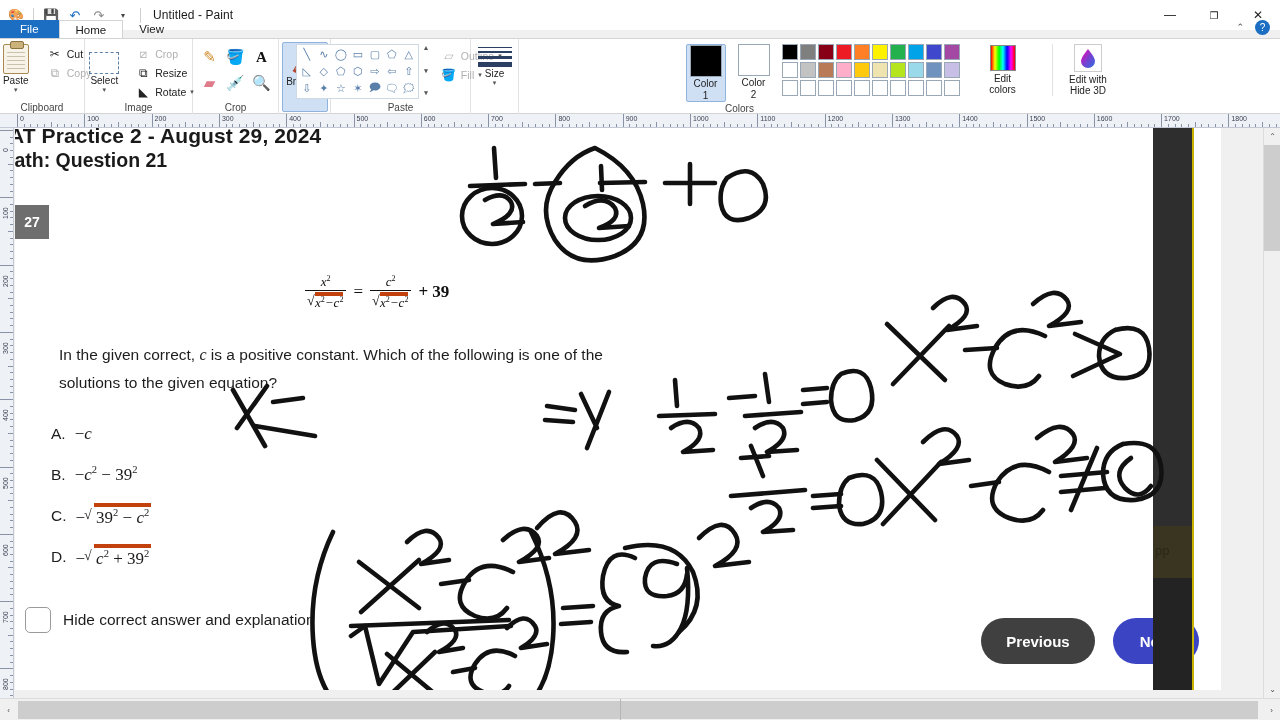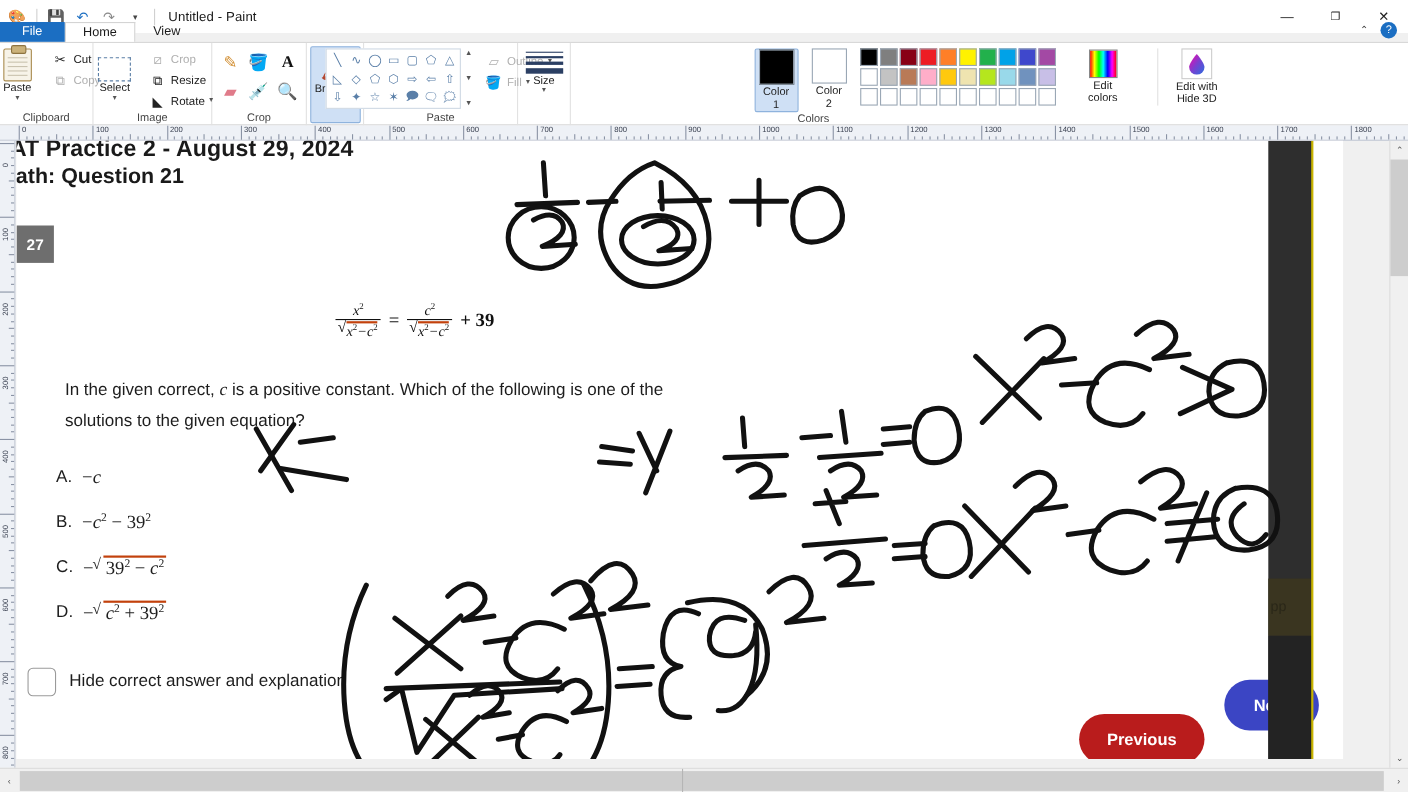--- a/index.html
+++ b/index.html
@@ -159,21 +159,21 @@
     font-size:17px; color:#111; display:flex; align-items:center; gap:7px;
   }
   .frac { display:inline-flex; flex-direction:column; align-items:center; line-height:1.05; }
   .frac .num { font-style:italic; font-size:13px; padding:0 3px; }
   .frac .bar { height:1px; background:#111; width:100%; margin:1px 0; }
   .frac .den { font-style:italic; font-size:13px; padding:0 3px; white-space:nowrap; }
   .rad { position:relative; padding-left:7px; }
   .rad::before {
     content:'√'; position:absolute; left:-1px; top:-1px; font-size:14px; font-style:normal;
   }
-  .rad .ovl { border-top:2px solid #c2410c; padding-top:0px; display:inline-block; }
+  .rad .ovl { border-top:4px solid #c2410c; padding-top:0px; display:inline-block; }
   .it { font-style:italic; }
   sup.s { font-size:.62em; vertical-align:super; font-style:normal; }
 
   .qtext {
     position:absolute; left:44px; top:213px; width:660px; font-size:15.5px;
     color:#1d1d1d; line-height:28px;
   }
   .qtext em { font-family:"Liberation Serif", serif; font-style:italic; font-size:16px; }
 
   .choices { position:absolute; left:36px; top:285px; }
@@ -834,21 +834,21 @@
           <span class="mathpart">−<span class="rad" style="padding-left:9px"><span class="ovl" style="padding:0 2px"><span class="it">c</span><sup class="s">2</sup> + 39<sup class="s">2</sup></span></span></span>
         </div>
       </div>
 
       <div class="hide-row">
         <div class="cbox"></div>
         <div class="hide-label">Hide correct answer and explanation</div>
       </div>
 
       <div class="navbtns">
-        <div class="navbtn prev" style="background: #b91c1c; margin-top: 31px;">Previous</div>
+        <div class="navbtn prev" style="background: #404040;">Previous</div>
         <div class="navbtn next" style="background: rgb(59, 69, 196);">Next</div>
       </div>
 
       <div class="inner-sb">
         <div class="up">▴</div>
         <div class="thumb"></div>
       </div>
 
       <div class="close-x">✕</div>
 

